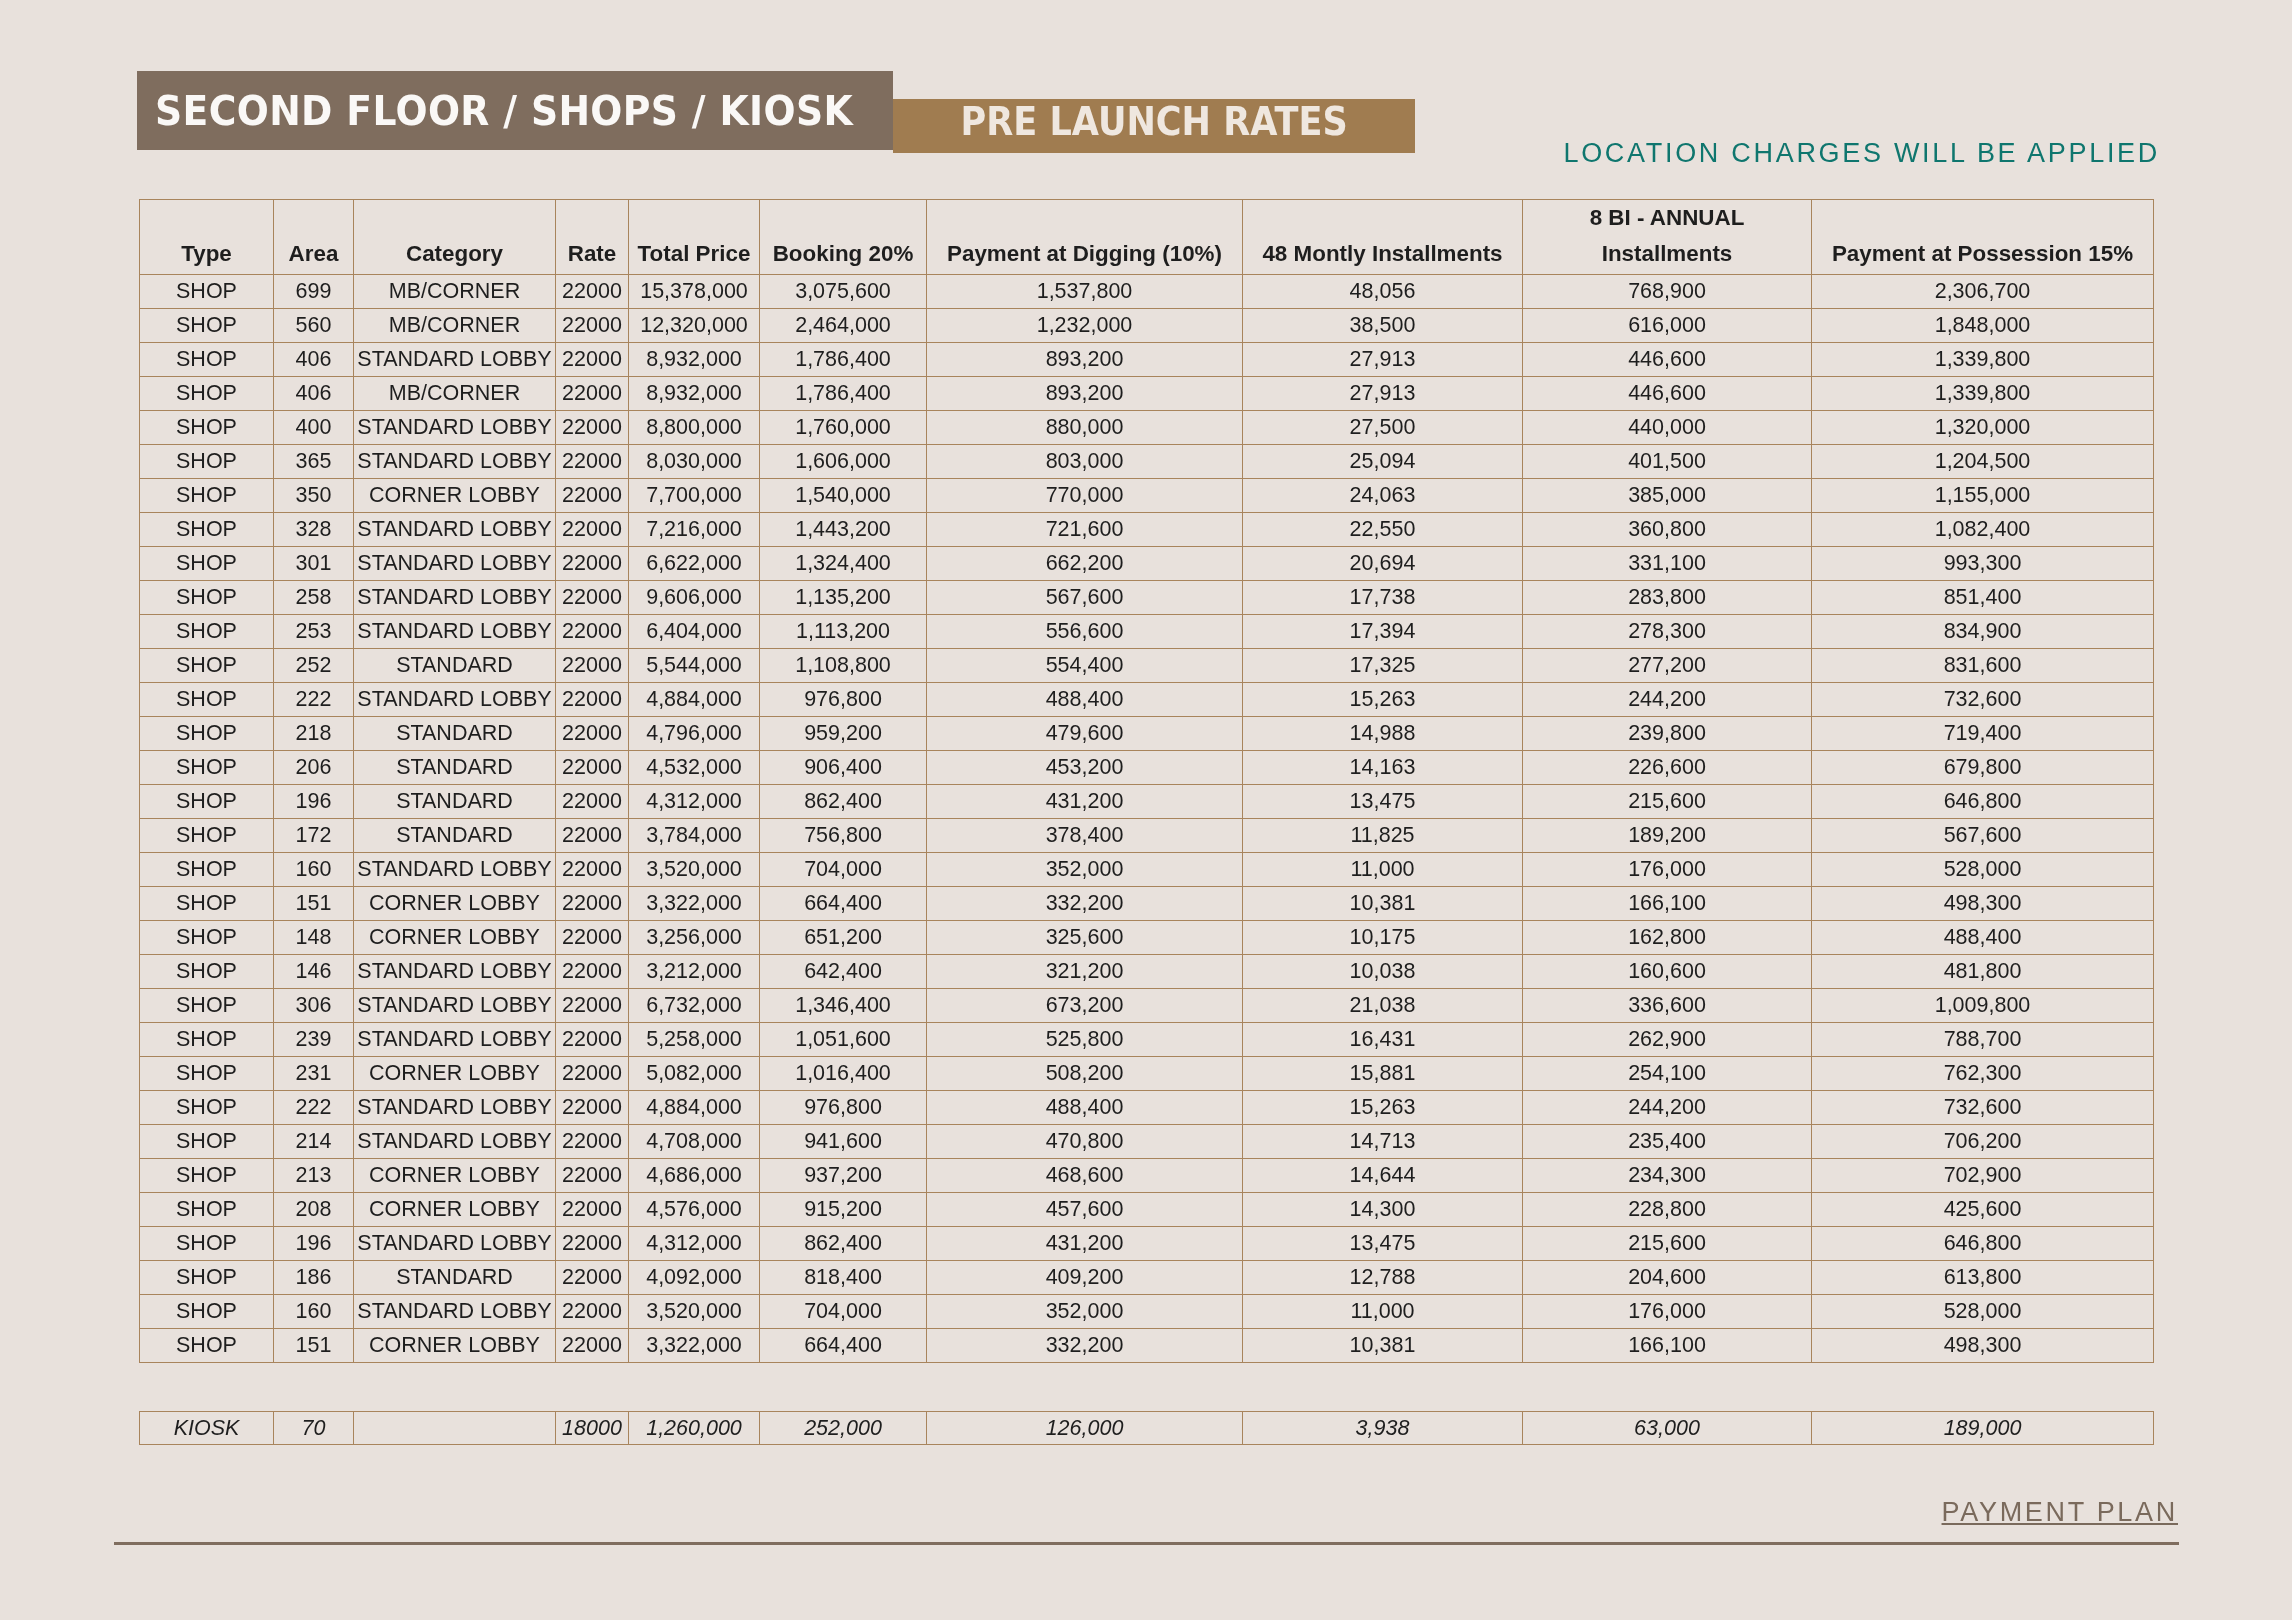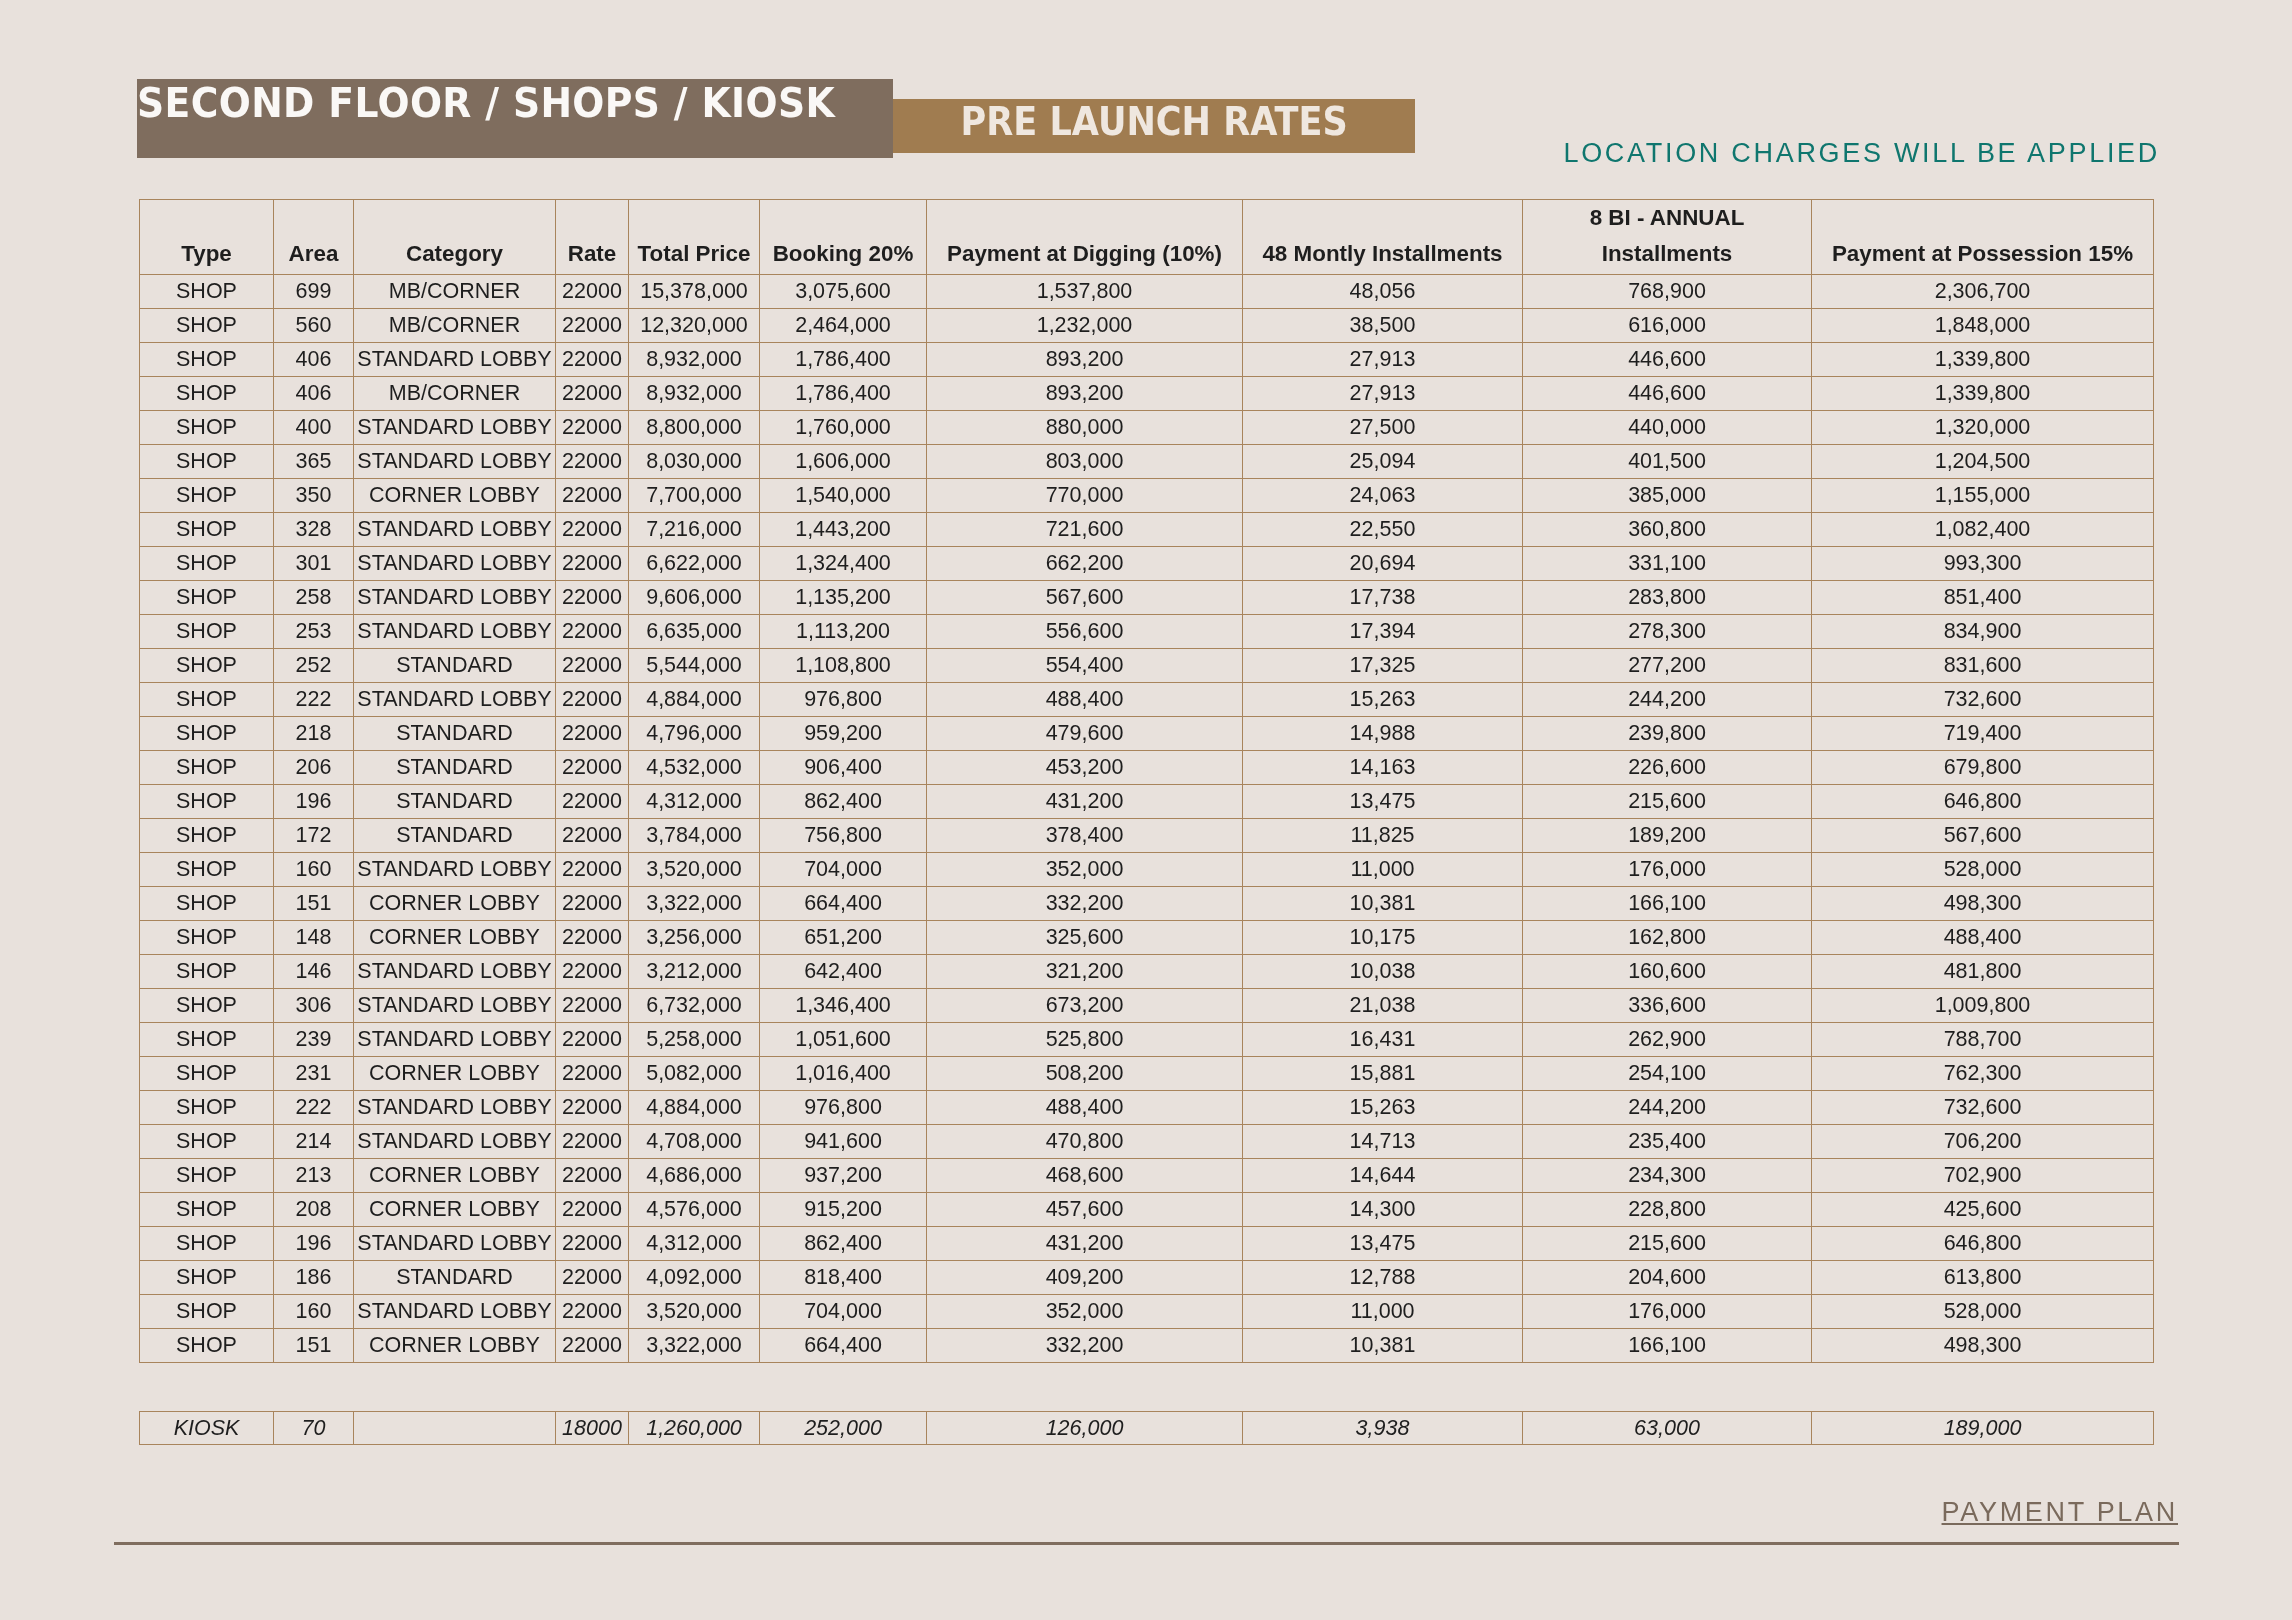--- a/index.html
+++ b/index.html
@@ -4,25 +4,25 @@
   <style>
     html, body { margin: 0; padding: 0; }
     body {
       width: 2293px; height: 1620px;
       background: #E8E1DC;
       position: relative;
       overflow: hidden;
       font-family: "Liberation Sans", sans-serif;
     }
     .title-block {
-      position: absolute; left: 137px; top: 79px;
+      position: absolute; left: 137px; top: 71px;
       width: 756px; height: 79px;
       background: #7F6D5E;
-      display: flex; 
-      box-sizing: border-box; 
+      display: flex; align-items: center;
+      box-sizing: border-box; padding-left: 18px;
     }
     .title-text {
       color: #FAF8F6; font-weight: bold; font-size: 41px;
       letter-spacing: 0.4px; white-space: nowrap;
       font-family: "DejaVu Sans", sans-serif;
       transform: scaleX(0.92); transform-origin: left center;
     }
     .badge-block {
       position: absolute; left: 893px; top: 99px;
       width: 522px; height: 54px;
@@ -233,21 +233,21 @@
         <td>567,600</td>
         <td>17,738</td>
         <td>283,800</td>
         <td>851,400</td>
       </tr>
       <tr>
         <td>SHOP</td>
         <td>253</td>
         <td>STANDARD LOBBY</td>
         <td>22000</td>
-        <td>6,635,000</td>
+        <td>6,404,000</td>
         <td>1,113,200</td>
         <td>556,600</td>
         <td>17,394</td>
         <td>278,300</td>
         <td>834,900</td>
       </tr>
       <tr>
         <td>SHOP</td>
         <td>252</td>
         <td>STANDARD</td>

